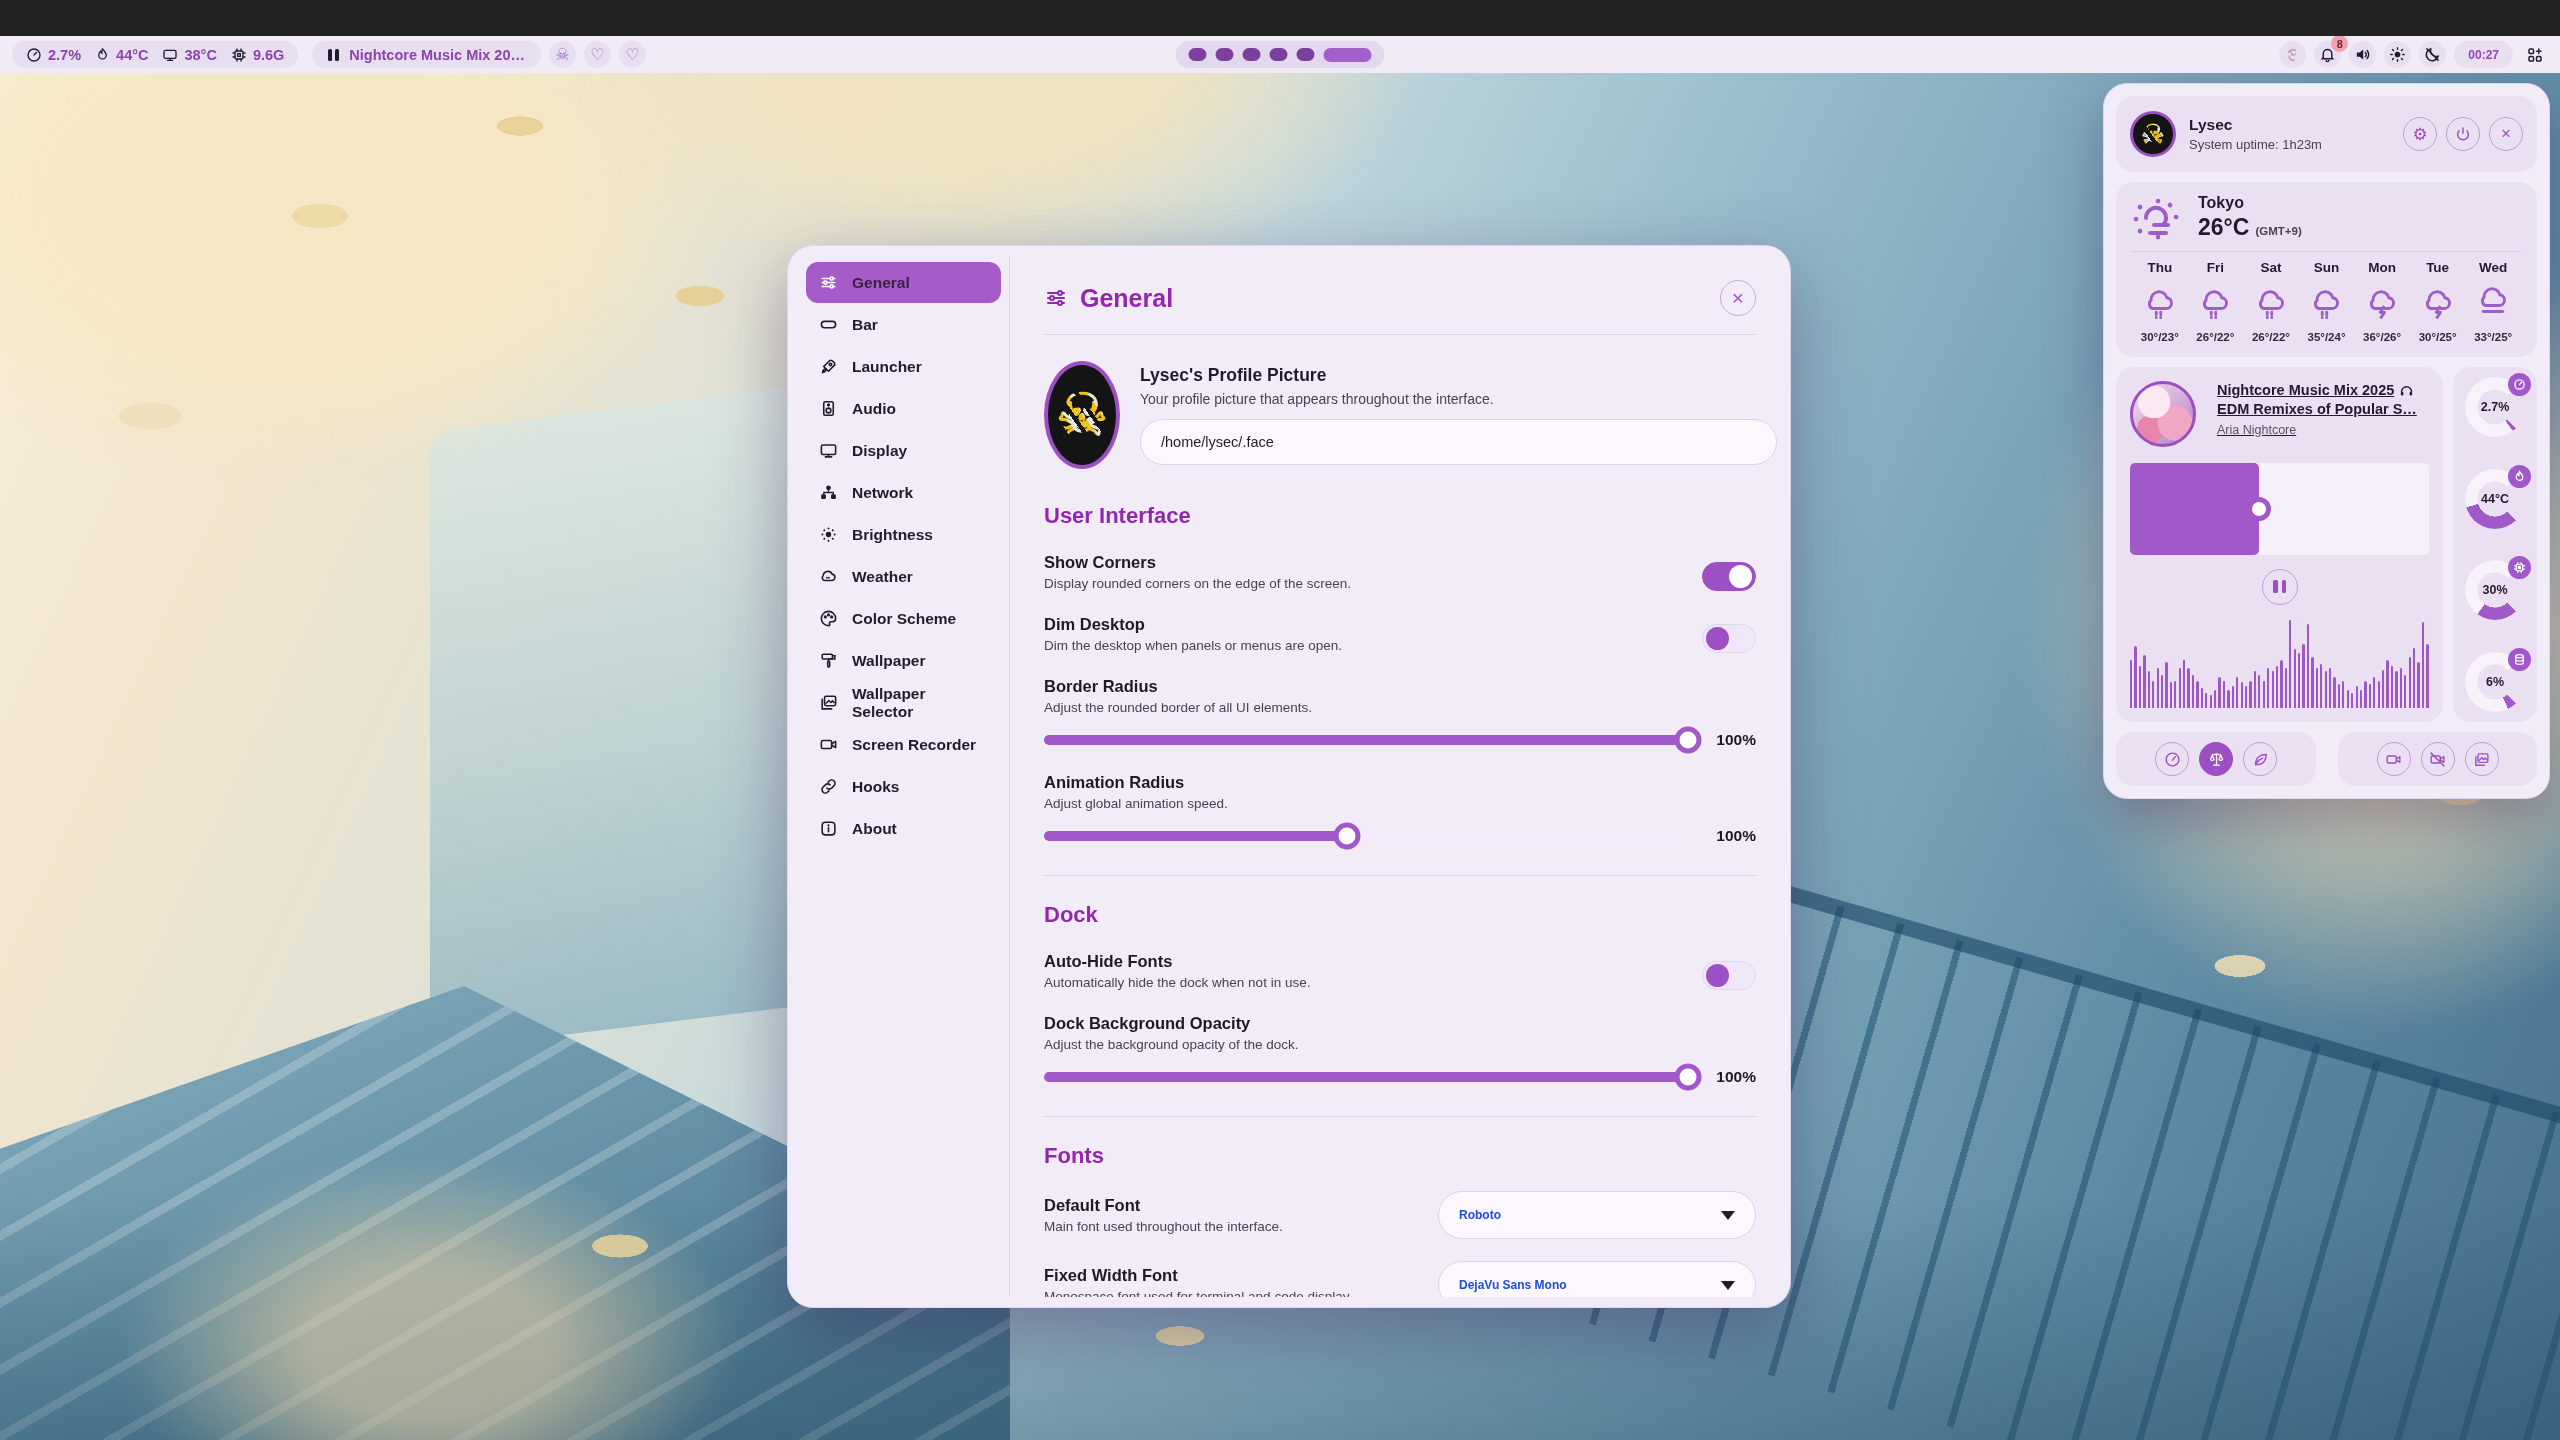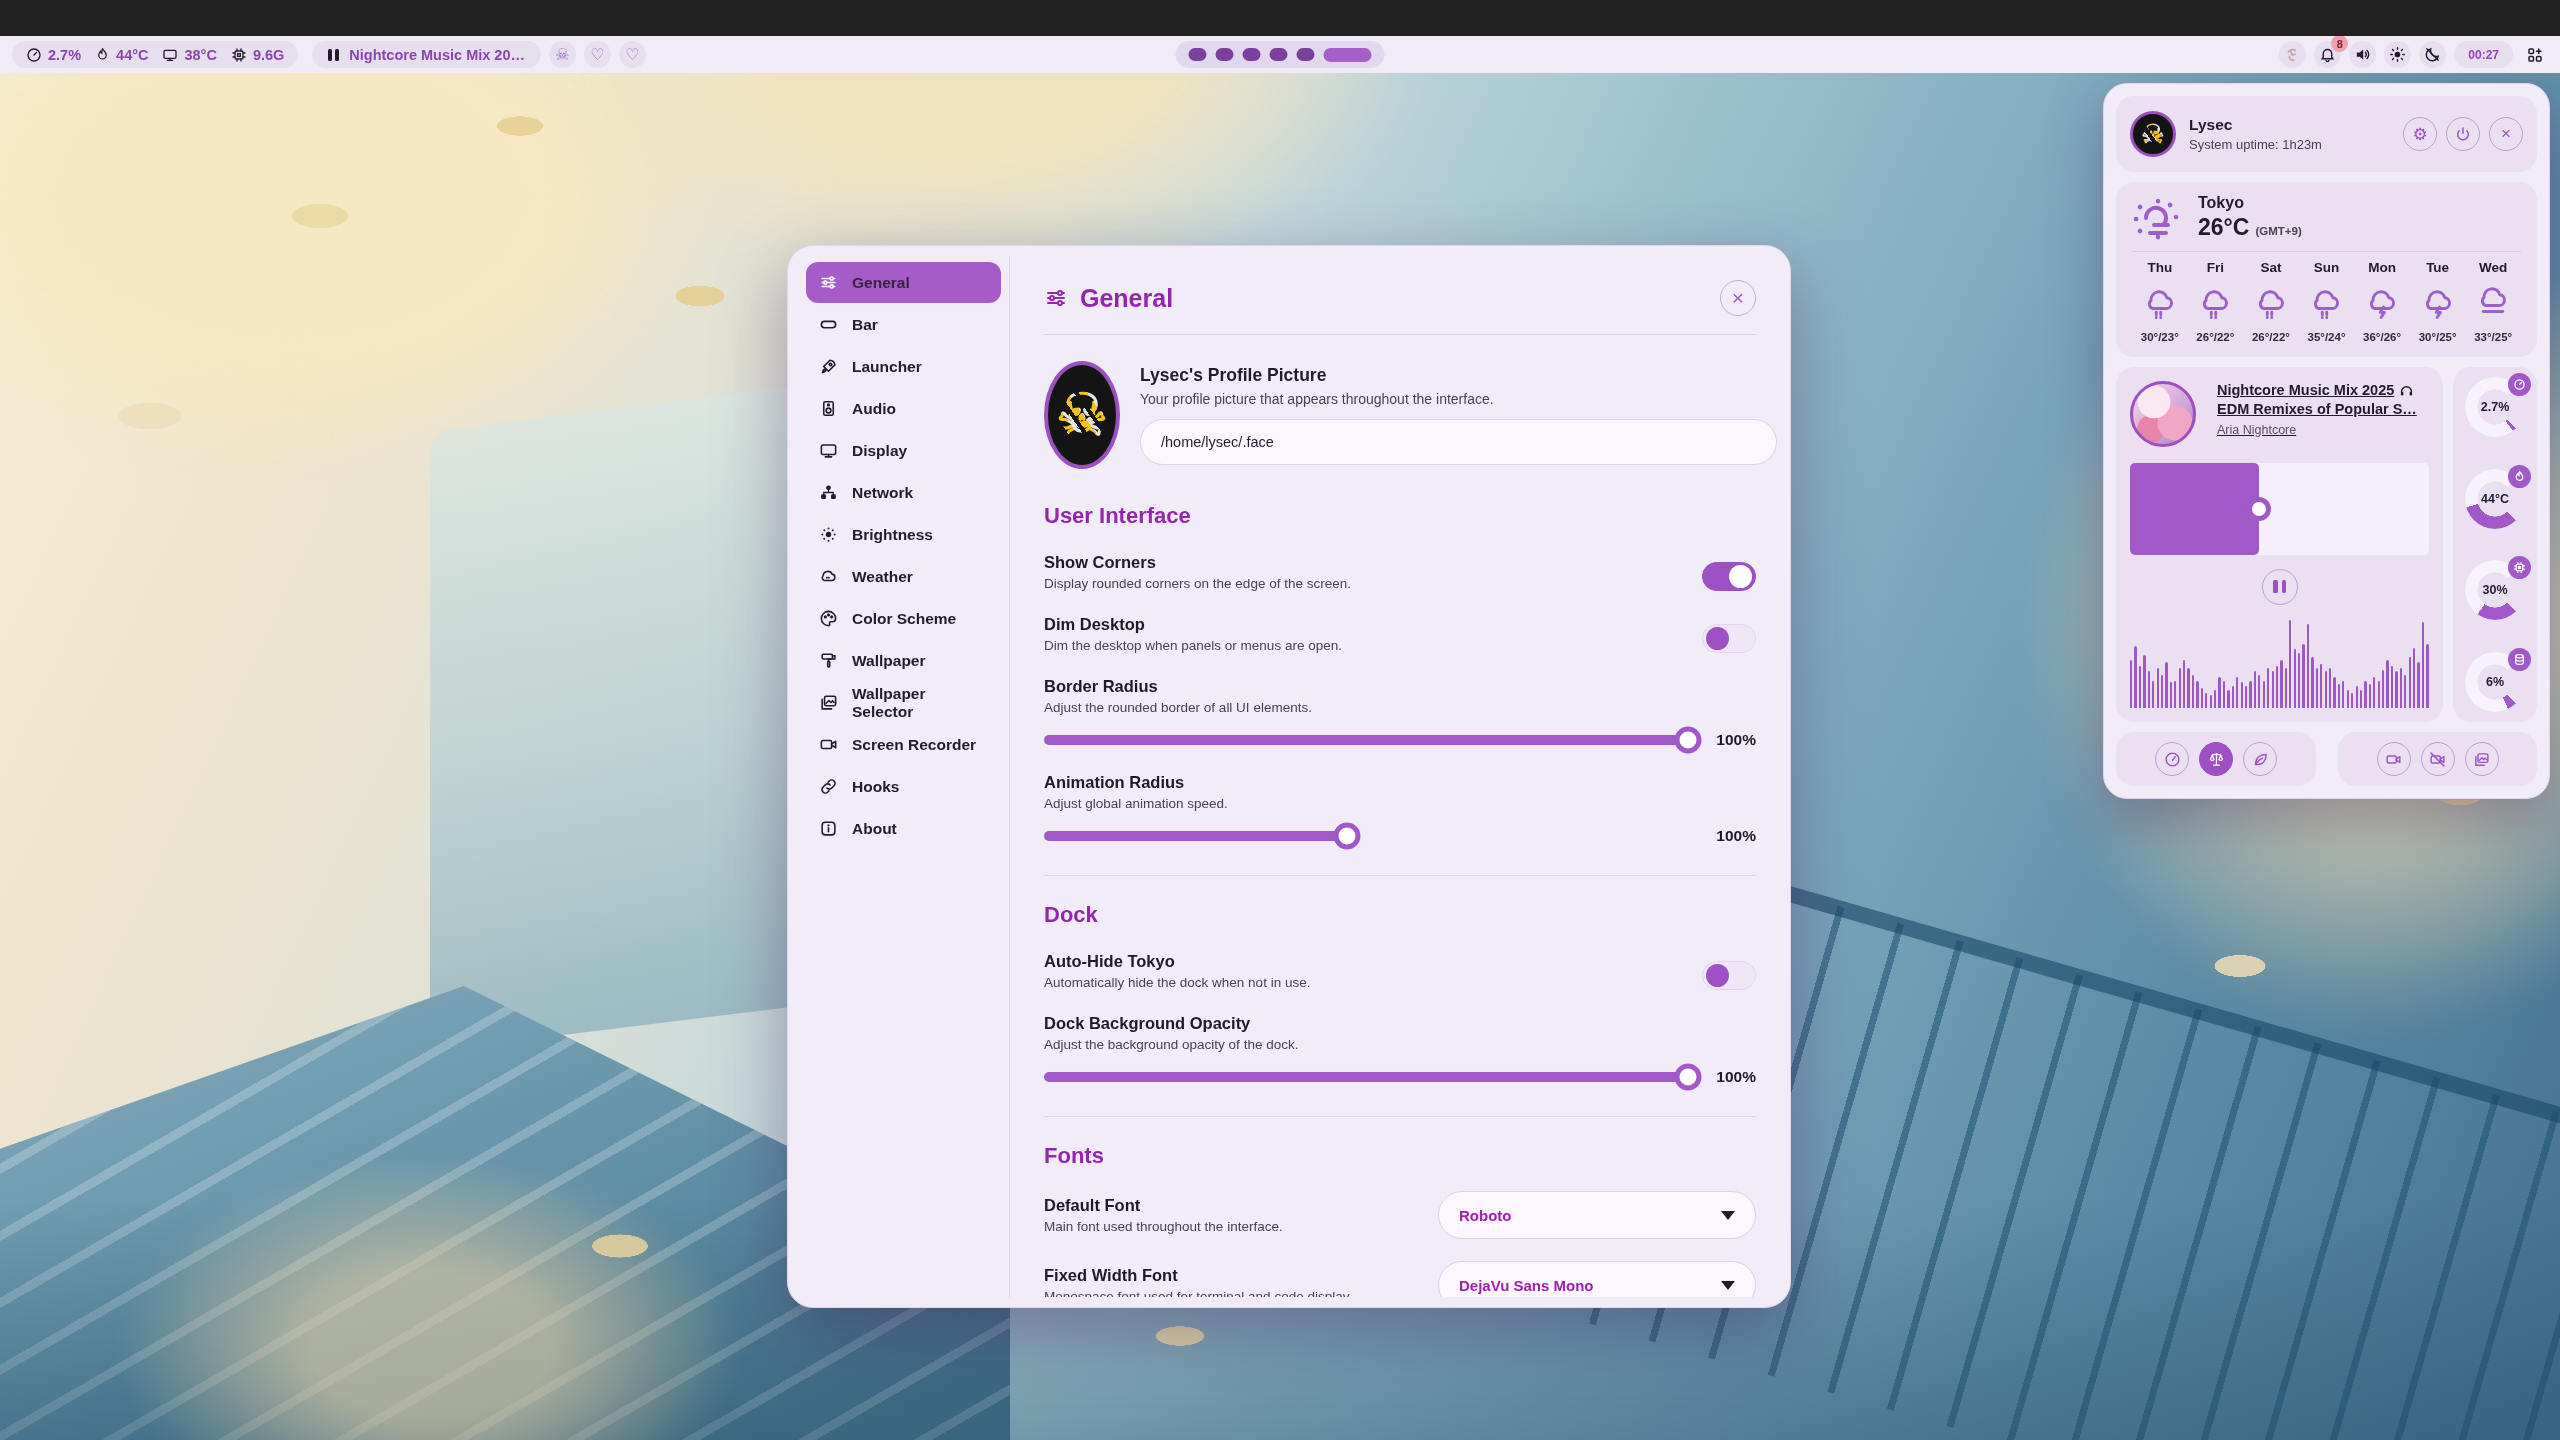--- a/index.html
+++ b/index.html
@@ -80,21 +80,21 @@
   .toggle { width:54px; height:29px; border-radius:15px; background:#efe7f7; border:1.5px solid #e2d4ee; position:relative; flex:none; cursor:pointer;}
   .toggle .kn { position:absolute; top:2px; left:3px; width:23px; height:23px; border-radius:50%; background:#9c50c3; }
   .toggle.on { background:#9c50c3; border-color:#9c50c3; }
   .toggle.on .kn { left:auto; right:3px; background:#ffffff; }
   .slider-row { display:flex; align-items:center; gap:16px; margin-top:16px; }
   .slider { flex:1; height:10px; border-radius:5px; background:#f2ebf9; position:relative; --p:100; cursor:pointer;}
   .slider .fill { position:absolute; left:0; top:0; height:100%; border-radius:5px; background:#a158c8; width:calc(var(--p)*1%); }
   .slider .knob { position:absolute; top:50%; left:calc(var(--p)*1%); transform:translate(-50%,-50%); width:27px; height:27px; border-radius:50%; background:#fff; border:5.5px solid #a158c8; }
   .pct { width:52px; text-align:right; font-size:15.5px; font-weight:bold; color:#1f1826; }
   .font-row { margin-top:22px; display:flex; align-items:center; }
-  .select { width:318px; height:48px; border-radius:24px; background:#fbf7fd; border:1.5px solid #ded0eb; display:flex; align-items:center; padding:0 20px; font-size:15px; font-weight:bold; color:#a21caf; cursor:pointer; flex:none;}
+  .select { width:318px; height:48px; border-radius:24px; background:#fbf7fd; border:1.5px solid #ded0eb; display:flex; align-items:center; padding:0 20px; font-size:12px; font-weight:bold; color:#1d4ed8; cursor:pointer; flex:none;}
   .caret { margin-left:auto; width:0; height:0; border-left:7px solid transparent; border-right:7px solid transparent; border-top:9px solid #241a2e; }
   
   .panel { position:absolute; left:2103px; top:47px; width:447px; height:716px; border-radius:24px; background:#f2ecf8; border:1.5px solid #e2d3ef; box-shadow:0 20px 55px rgba(55,25,85,.35); padding:12px; display:flex; flex-direction:column; gap:10px; z-index:35;}
   .card { background:#eae0f2; border-radius:18px; }
   .hd-card { height:76px; display:flex; align-items:center; padding:0 14px; gap:13px; flex:none; }
   .avatar-sm { width:46px; height:46px; border-radius:50%; background:#141414; border:3px solid #9b4fc0; display:flex; align-items:center; justify-content:center; flex:none;}
   .avatar-sm .skull { font-size:26px; }
   .hd-name { font-size:15.5px; font-weight:bold; }
   .hd-uptime { font-size:13px; color:#4a4152; margin-top:3px; }
   .hd-btns { margin-left:auto; display:flex; gap:9px; }
@@ -445,21 +445,21 @@
             <span class="knob"></span>
           </div>
         <span class="pct">100%</span>
       </div>
 
       <hr class="hdiv" style="margin-top:30px">
       <div class="sec-h" style="margin-top:26px">Dock</div>
 
       <div class="row">
         <div class="row-txt">
-          <div class="row-label">Auto-Hide Tokyo</div>
+          <div class="row-label">Auto-Hide Fonts</div>
           <div class="row-desc">Automatically hide the dock when not in use.</div>
         </div>
         <div class="toggle">
             <span class="kn"></span>
           </div>
       </div>
 
       <div class="row">
           <div class="row-txt">
         <div class="row-label">Dock Background Opacity</div>

